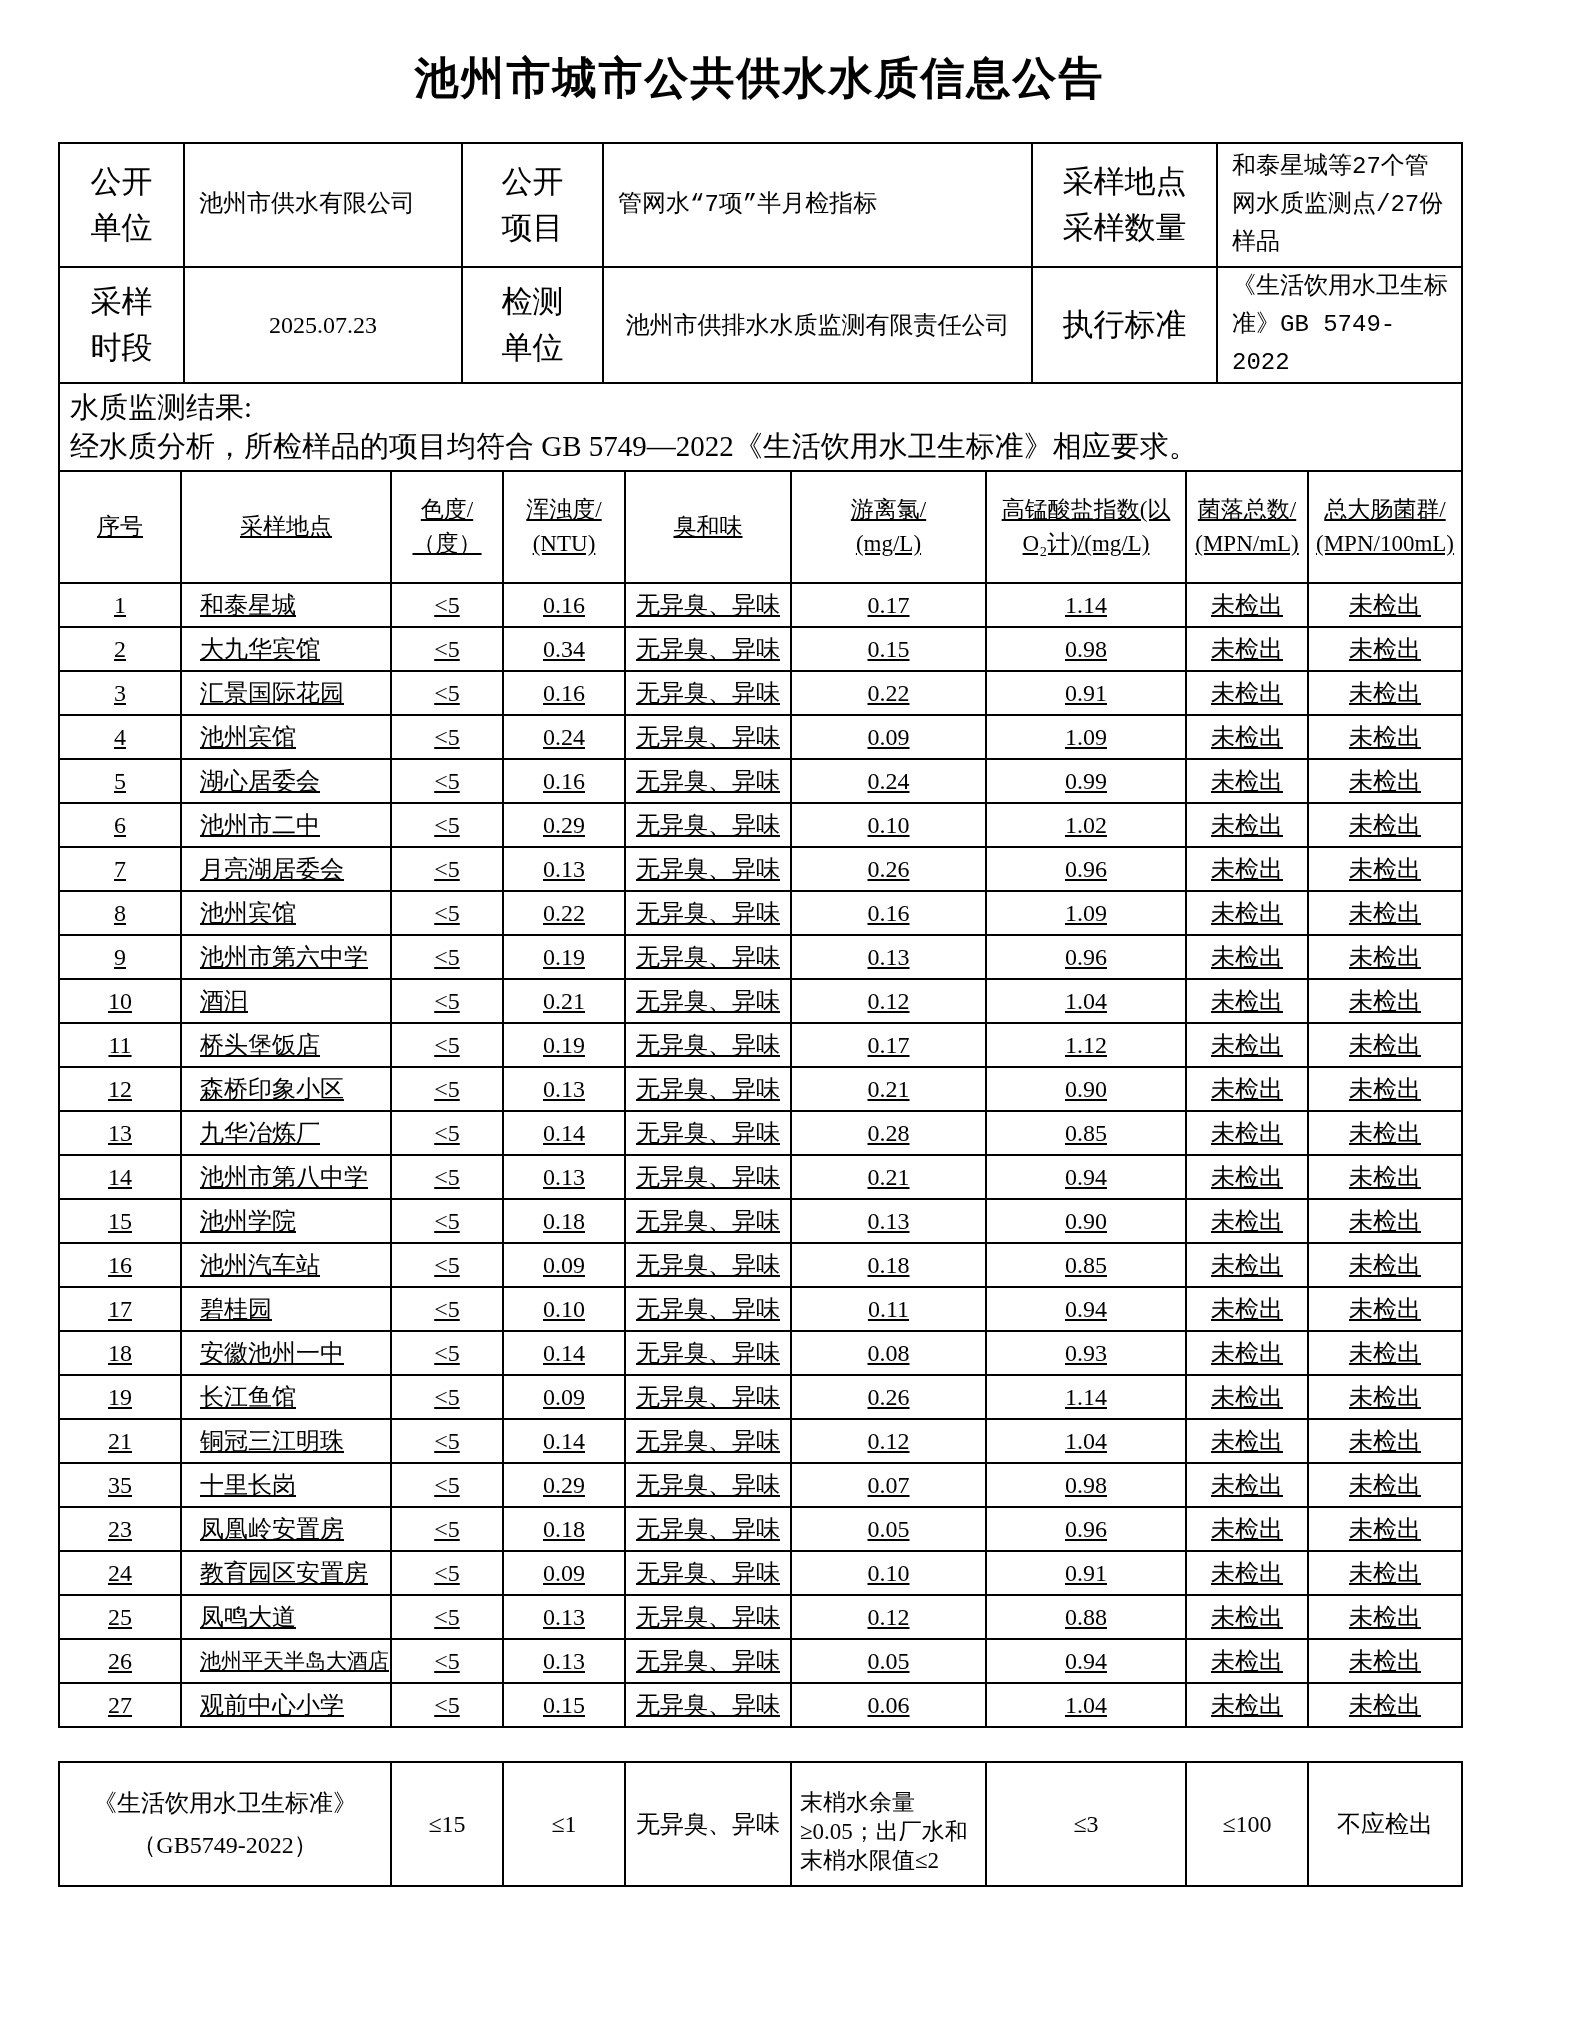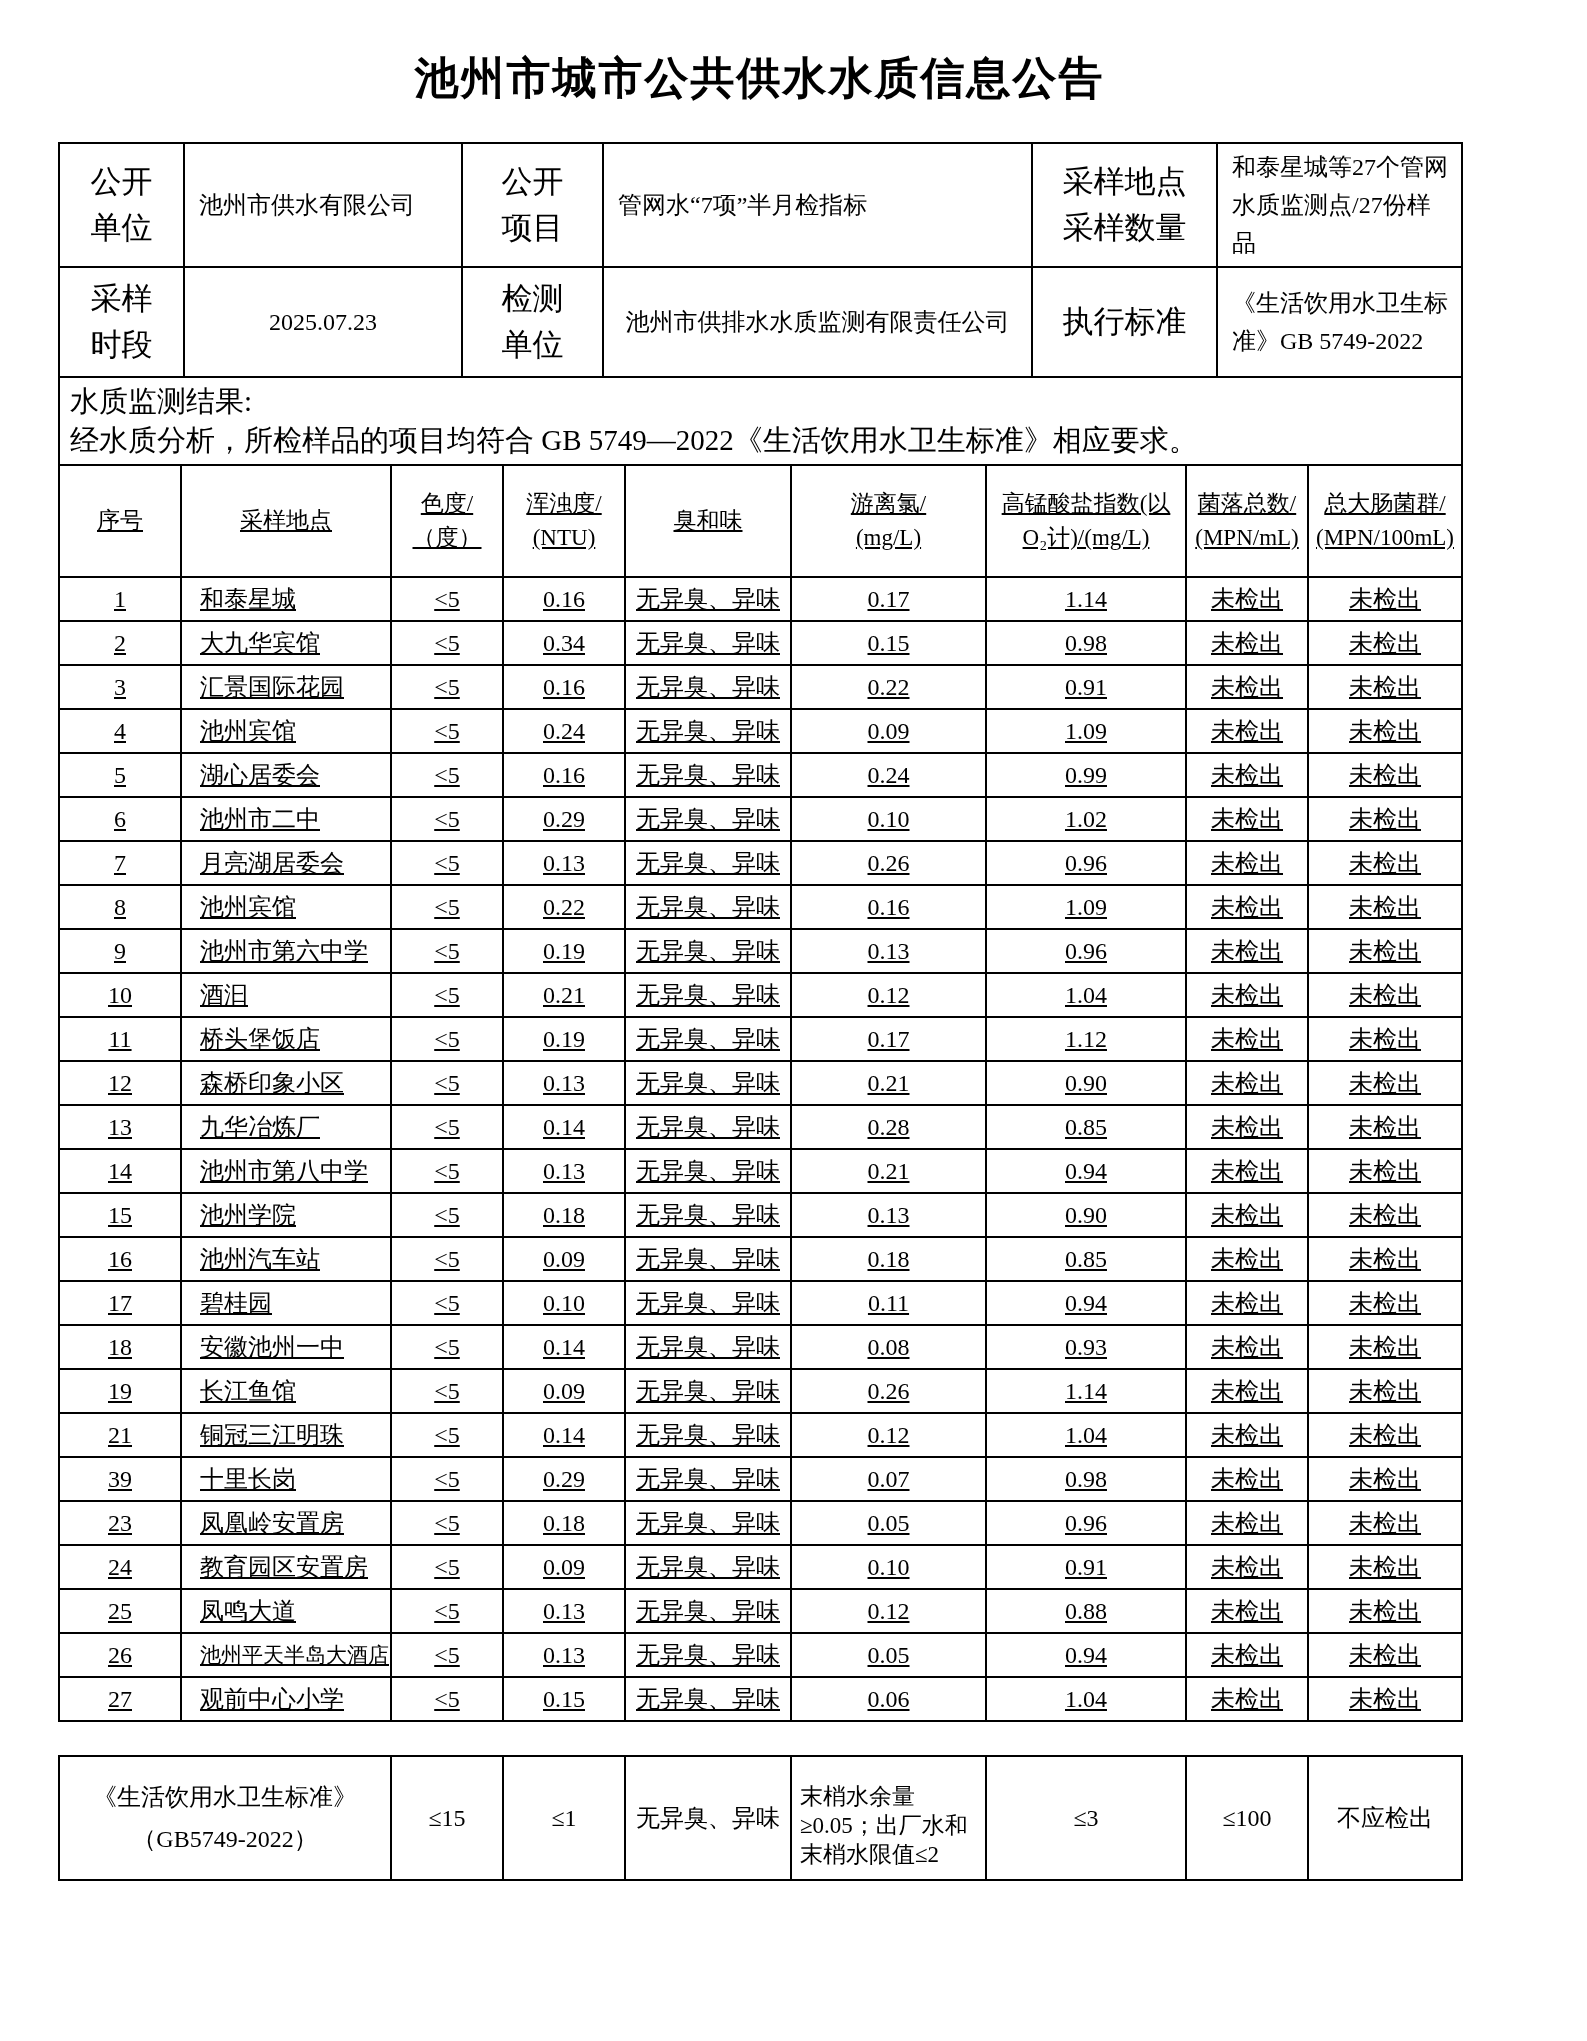--- a/index.html
+++ b/index.html
@@ -19,21 +19,21 @@
 
   table { border-collapse:collapse; table-layout:fixed; width:1403px; }
   td, th { border:2px solid #000; font-weight:normal; vertical-align:middle; }
 
   
   .info-table { margin-top:34px; }
   .info-label {
     text-align:center; font-size:31px; line-height:46px; white-space:pre-line;
   }
   .info-value { font-size:24px; line-height:38px; }
-  .v-left   { text-align:left; padding:0 10px 0 14px; }
+  .v-left   { text-align:left; padding:0 10px 0 14px;font-family:Liberation Mono, monospace; }
   .v-center { text-align:center; padding:0 2px; }
   .row-a td { height:124px; }
   .row-b td { height:110px; }
 
   
   .note-cell { height:86px; padding:4px 10px 4px 10px; }
   .note-line { font-size:29px; line-height:39px; text-align:left; }
 
   
   .main-table { margin-top:-2px;text-decoration:underline; }
@@ -351,21 +351,21 @@
           <td class="loc">铜冠三江明珠</td>
           <td>&lt;5</td>
           <td>0.14</td>
           <td>无异臭、异味</td>
           <td>0.12</td>
           <td>1.04</td>
           <td>未检出</td>
           <td>未检出</td>
         </tr>
         <tr>
-          <td>39</td>
+          <td>35</td>
           <td class="loc">十里长岗</td>
           <td>&lt;5</td>
           <td>0.29</td>
           <td>无异臭、异味</td>
           <td>0.07</td>
           <td>0.98</td>
           <td>未检出</td>
           <td>未检出</td>
         </tr>
         <tr>

